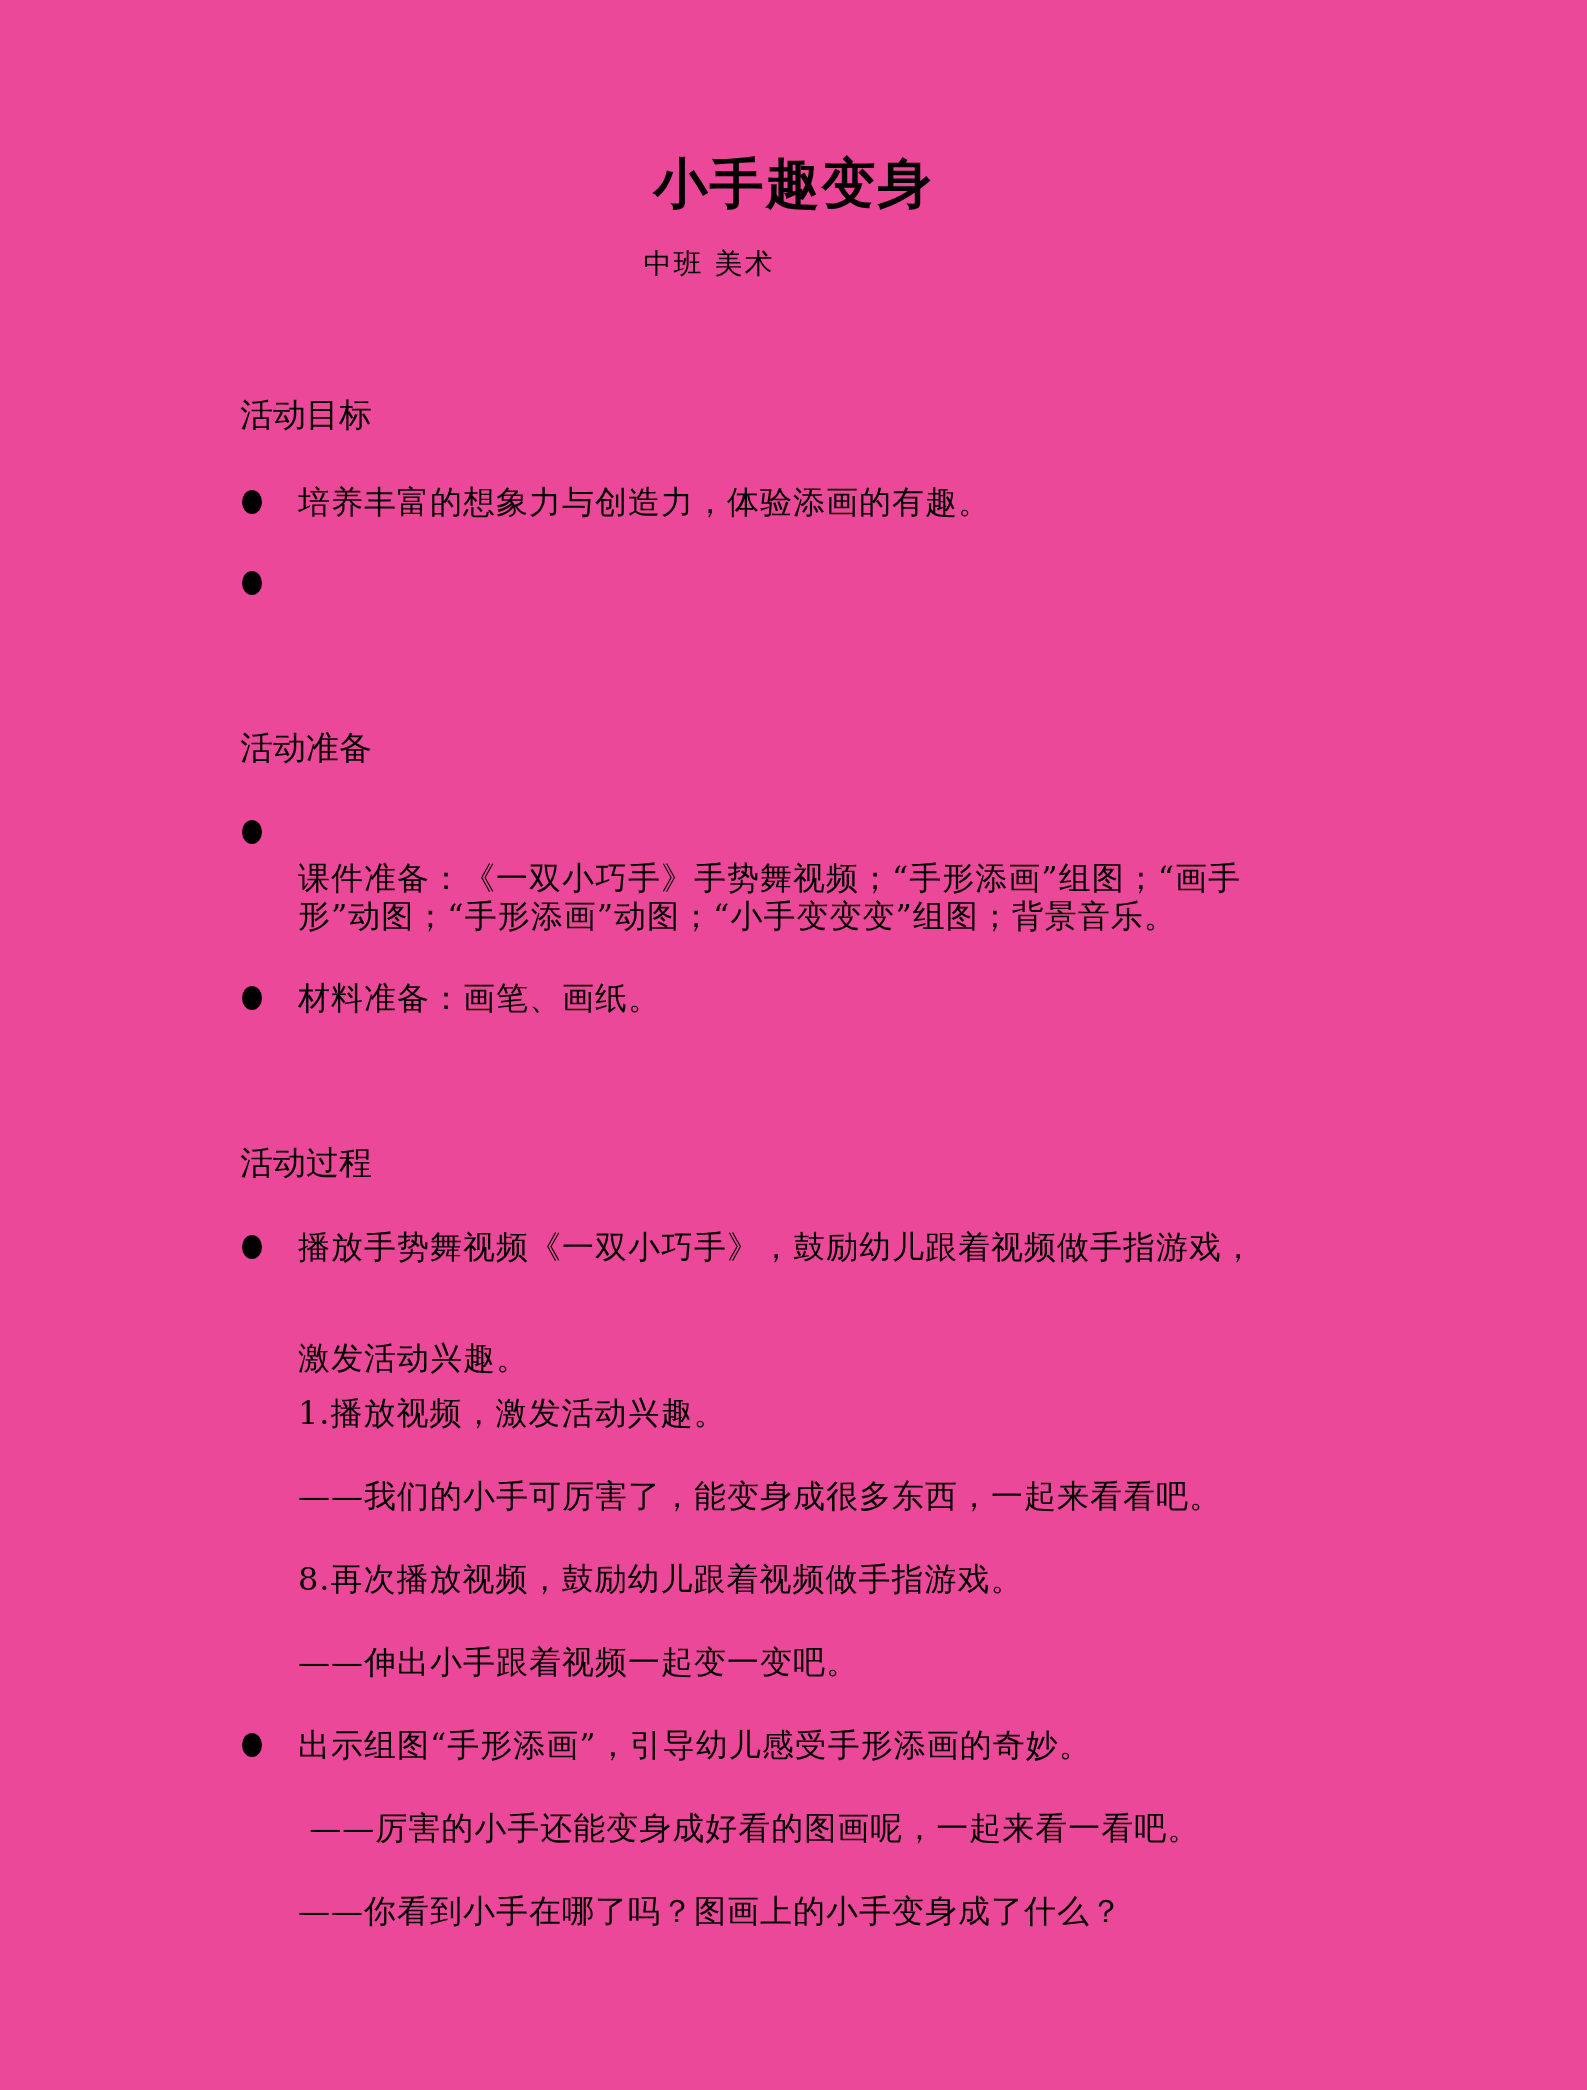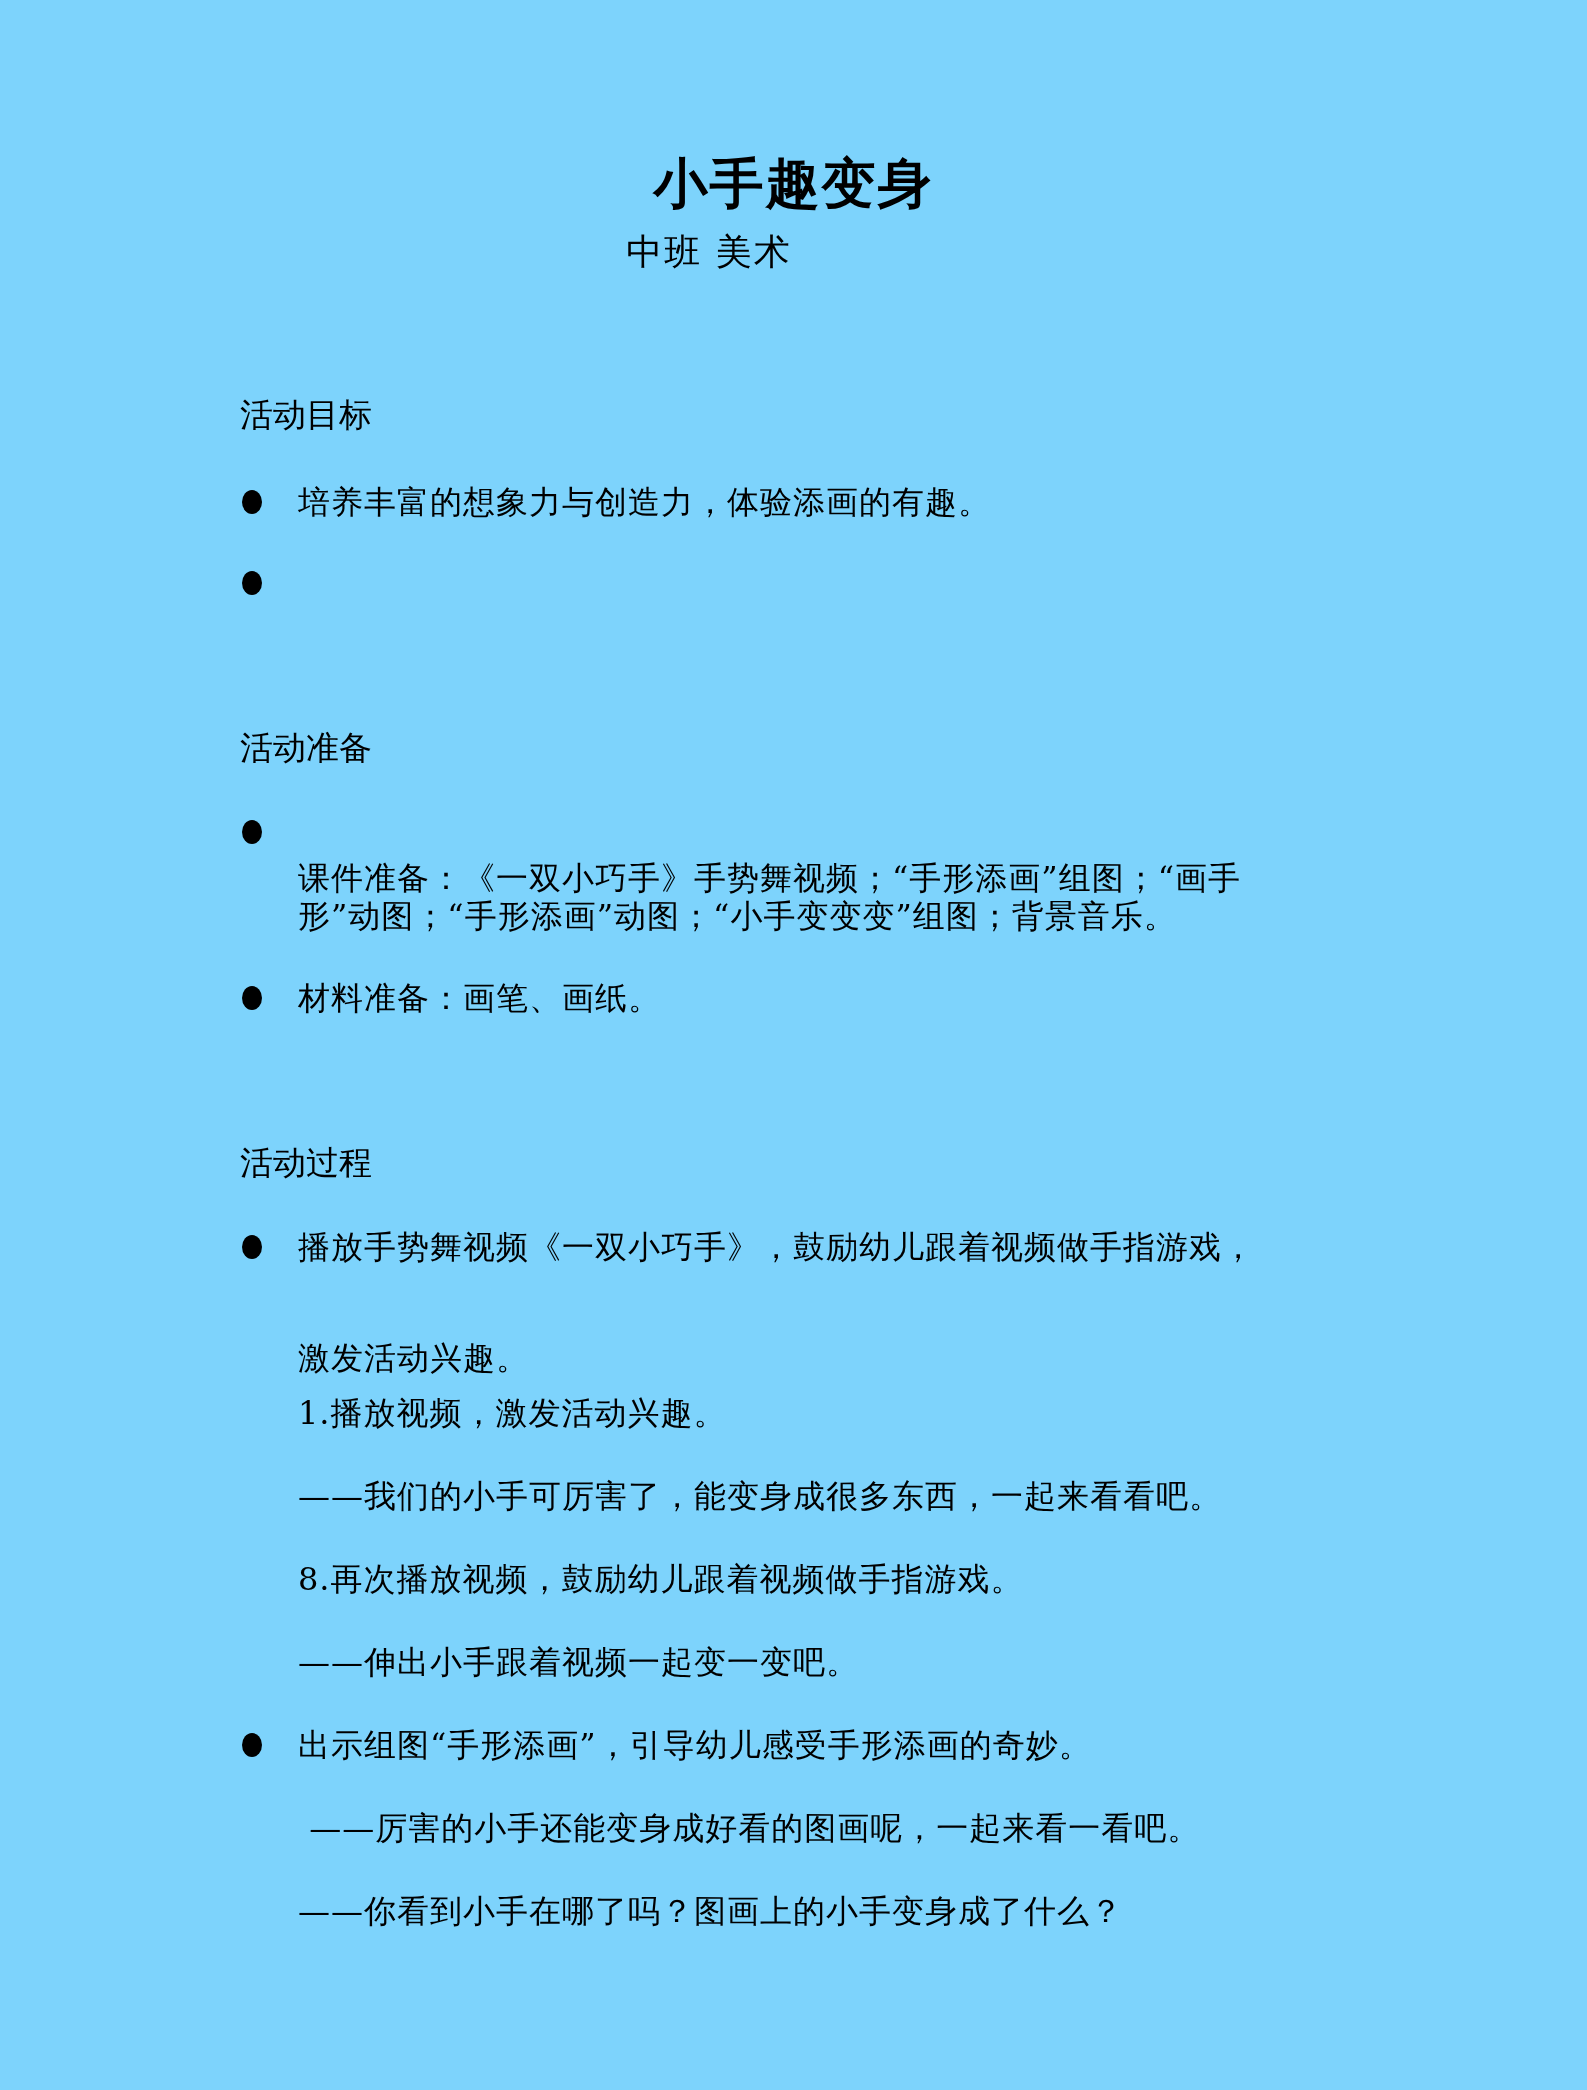--- a/index.html
+++ b/index.html
@@ -1,28 +1,28 @@
 <!DOCTYPE html>
 <html><head>
 <meta charset="utf-8">
 <style>
   html, body { margin: 0; padding: 0; background: #ffffff; }
   body {
     width: 1587px; height: 2090px; position: relative; overflow: hidden;
     font-family: "DejaVu Serif", "Liberation Serif", serif;
     color: #000000;
   }
-  .page { position: absolute; left: 0; top: 0; width: 1587px; height: 2090px; background: #7dd3fc; }
+  .page { position: absolute; left: 0; top: 0; width: 1587px; height: 2090px; background: #ec4899; }
   .title {
     position: absolute; left: 0; width: 1587px; top: 148px;
     text-align: center; font-size: 54px; font-weight: bold; line-height: 70px; letter-spacing: 2px;
   }
   .subtitle {
-    position: absolute; left: 0; width: 1418px; top: 232px;
-    text-align: center; font-size: 36px; line-height: 40px; letter-spacing: 2px;
+    position: absolute; left: 0; width: 1418px; top: 244px;
+    text-align: center; font-size: 28px; line-height: 40px; letter-spacing: 2px;
   }
   .section-heading {
     position: absolute; left: 240px; font-size: 33px; line-height: 44px; white-space: nowrap;
   }
   .line {
     position: absolute; left: 298px; font-size: 32px; line-height: 44px; white-space: nowrap; letter-spacing: 1px;
   }
   .bullet {
     position: absolute; left: 242px; width: 20px; height: 24px; border-radius: 50%; background: #000;
   }

